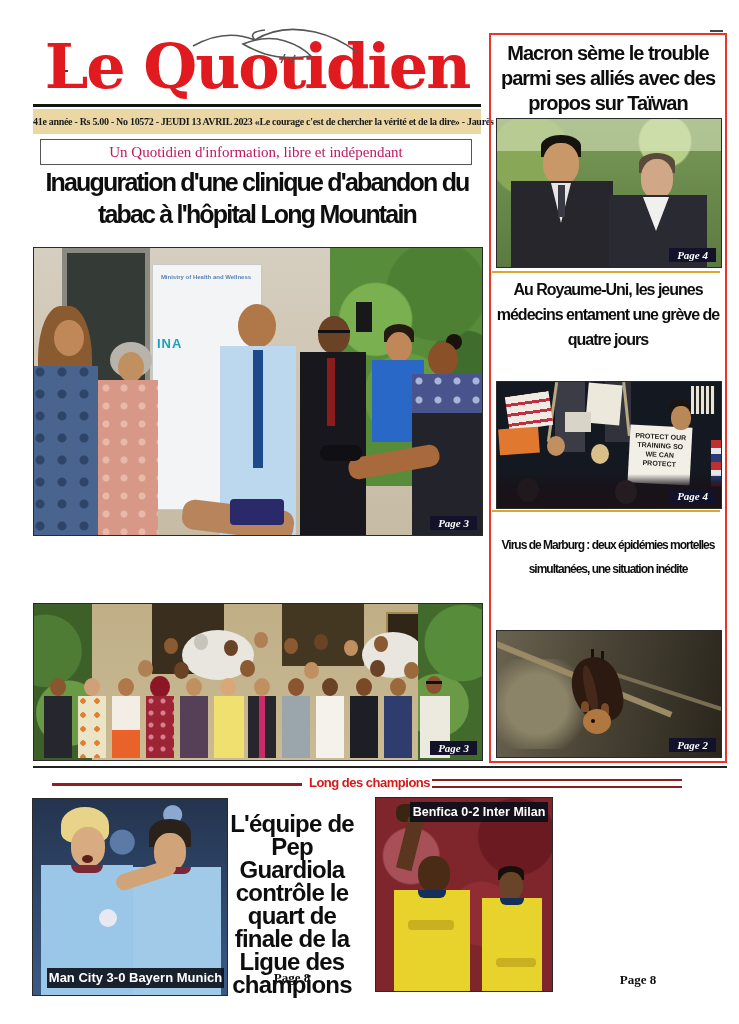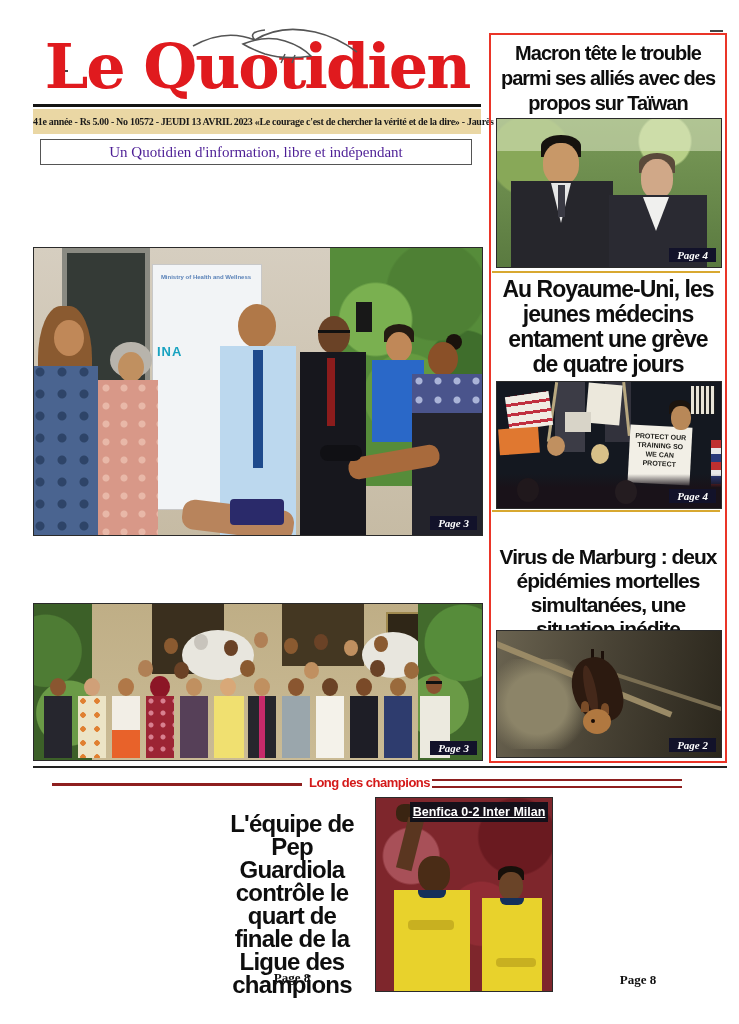--- a/index.html
+++ b/index.html
@@ -7,32 +7,32 @@
         font-family:"Liberation Sans",sans-serif;}
   .abs{position:absolute;}
   .shape{position:absolute;}
   .photo{position:absolute;overflow:hidden;border:1px solid #2a2a2a;background:#999;}
   .hl{position:absolute;font-family:"Liberation Sans",sans-serif;font-weight:bold;color:#0e0e0e;
       text-align:center;}
   .pl{position:absolute;right:5px;bottom:5px;background:#12122a;color:#fff;
       font:italic bold 11px "Liberation Serif",serif;padding:1px 8px;z-index:6;}
   .cap{position:absolute;background:rgba(10,14,24,.9);color:#fff;
        font:bold 13px "Liberation Sans",sans-serif;text-align:center;
-       text-decoration:underline;height:20px;line-height:20px;z-index:6;
+       height:20px;line-height:20px;z-index:6;
        white-space:nowrap;overflow:hidden;}
   .goldline{position:absolute;height:2px;background:#d8a830;}
   .serifbold{font-family:"Liberation Serif",serif;font-weight:bold;}
   #masthead-title{position:absolute;left:33px;top:30px;width:448px;text-align:center;
       font-family:"DejaVu Serif",serif;font-weight:bold;font-size:62px;line-height:74px;
       color:#e01a1e;letter-spacing:-2px;}
   #info-bar{position:absolute;left:33px;top:109px;width:448px;height:25px;background:#ead7a4;
       font:bold 10px "Liberation Serif",serif;line-height:25px;text-align:center;color:#1a1a1a;
       letter-spacing:-0.3px;white-space:nowrap;}
   #tagline-box{position:absolute;left:40px;top:139px;width:430px;height:24px;border:1px solid #555;
-      font:15px "Liberation Serif",serif;line-height:24px;text-align:center;color:#4c1d95;}
+      font:15px "Liberation Serif",serif;line-height:24px;text-align:center;color:#be185d;}
   .signtext{position:absolute;font-weight:bold;color:#23231f;text-align:center;}
 </style>
 </head>
 <body>
 
 <div id="page">
 
   <div class="abs" style="left:55px;top:70px;width:13px;height:2px;background:#444;"></div>
   <div class="abs" style="left:710px;top:30px;width:13px;height:2px;background:#444;"></div>
 
@@ -40,26 +40,27 @@
   <svg class="abs" style="left:185px;top:22px;" width="180" height="44" viewBox="0 0 180 44">
     <path d="M8 24 Q40 6 70 18 Q62 10 80 8" fill="none" stroke="#555" stroke-width="1.6"></path>
     <path d="M70 18 Q95 2 130 10 Q152 15 172 30" fill="none" stroke="#555" stroke-width="1.6"></path>
     <path d="M58 22 Q80 13 100 19 Q116 24 126 34 Q100 38 80 32 Q66 27 58 22 Z" fill="#fff" stroke="#555" stroke-width="1.5"></path>
     <path d="M100 32 L96 41 M110 33 L107 41" stroke="#555" stroke-width="1.5" fill="none"></path>
   </svg>
   <div class="abs" style="left:33px;top:104px;width:448px;height:3px;background:#141414;"></div>
   <div id="info-bar">41e année - Rs 5.00 - No 10572 - JEUDI 13 AVRIL 2023  «Le courage c'est de chercher la vérité et de la dire» - Jaurès</div>
   <div id="tagline-box">Un Quotidien d'information, libre et indépendant</div>
 
+  <div class="hl" style="left:33px;top:166px;width:448px;font-size:25px;line-height:32px;letter-spacing:-1.8px;">Inauguration d'une clinique d'abandon du tabac à l'hôpital Long Mountain</div>
 
   <div class="photo" style="left:33px;top:247px;width:448px;height:287px;background:linear-gradient(180deg,#d6cec0,#c6bba4);">
     <i class="shape" style="left:28px;top:0;width:78px;height:160px;background:#343a36;border:5px solid #8a8a82;"></i>
     <i class="shape" style="left:118px;top:16px;width:108px;height:244px;background:#f2f4f6;border:1px solid #c8c8c8;"></i>
     <span class="shape" style="left:124px;top:26px;width:96px;font:bold 6px 'Liberation Sans',sans-serif;color:#5a82b8;text-align:center;">Ministry of Health and Wellness</span>
-    <span class="shape" style="left:123px;top:96px;font:bold 13px 'Liberation Sans',sans-serif;color:#18a2c0;letter-spacing:1px;text-align:center;">INA</span>
+    <span class="shape" style="left:123px;top:88px;font:bold 13px 'Liberation Sans',sans-serif;color:#18a2c0;letter-spacing:1px;text-align:center;">INA</span>
     <i class="shape" style="right:0;top:0;width:152px;height:238px;background:radial-gradient(circle at 30% 30%,#7ab050 0 18%,transparent 19%),radial-gradient(circle at 70% 18%,#4e8034 0 22%,transparent 23%),radial-gradient(circle at 50% 62%,#659a40 0 25%,transparent 26%),radial-gradient(circle at 88% 50%,#3f6e2c 0 20%,transparent 21%),#568c3a;"></i>
 
     <i class="shape" style="left:4px;top:58px;width:54px;height:124px;background:#8a5a30;border-radius:42%;"></i>
     <i class="shape" style="left:20px;top:72px;width:30px;height:36px;background:#c08858;border-radius:50%;"></i>
     <i class="shape" style="left:0;top:118px;width:64px;height:169px;background:radial-gradient(circle at 6px 6px,#2e4468 4px,transparent 5px) 0 0/22px 22px,#4a6490;"></i>
 
     <i class="shape" style="left:76px;top:94px;width:42px;height:36px;background:#b8b4ac;border-radius:50%;"></i>
     <i class="shape" style="left:84px;top:104px;width:26px;height:30px;background:#c09060;border-radius:50%;"></i>
     <i class="shape" style="left:64px;top:132px;width:60px;height:155px;background:radial-gradient(circle at 8px 8px,#e8b8a8 3px,transparent 4px) 0 0/18px 18px,#d89888;"></i>
 
@@ -137,39 +138,39 @@
     <i class="shape" style="left:356px;top:74px;width:16px;height:18px;background:#9a6a3c;border-radius:50%;"></i>
     <i class="shape" style="left:350px;top:92px;width:28px;height:62px;background:#2e3c6e;"></i>
     <i class="shape" style="left:392px;top:72px;width:16px;height:18px;background:#8a5230;border-radius:50%;"></i>
     <i class="shape" style="left:392px;top:77px;width:16px;height:3px;background:#111;"></i>
     <i class="shape" style="left:386px;top:92px;width:30px;height:62px;background:#eceadf;"></i>
     <span class="pl">Page 3</span>
   </div>
 
   <div class="abs" style="left:489px;top:33px;width:234px;height:726px;border:2px solid #ea3528;"></div>
 
-  <div class="hl" style="left:494px;top:41px;width:228px;font-size:20px;line-height:25px;letter-spacing:-1px;">Macron tête le trouble parmi ses alliés avec des propos sur Taïwan</div>
+  <div class="hl" style="left:494px;top:41px;width:228px;font-size:20px;line-height:25px;letter-spacing:-1px;">Macron sème le trouble parmi ses alliés avec des propos sur Taïwan</div>
 
   <div class="photo" style="left:496px;top:118px;width:224px;height:148px;background:radial-gradient(circle at 75% 15%,#b8d088 0 12%,transparent 13%),radial-gradient(circle at 15% 25%,#88a858 0 18%,transparent 19%),linear-gradient(#7a9a58,#5a7a40);">
     <i class="shape" style="left:0;top:0;width:100%;height:32px;background:rgba(222,232,196,.55);"></i>
     <i class="shape" style="left:44px;top:16px;width:40px;height:22px;background:#16120e;border-radius:50% 50% 0 0;"></i>
     <i class="shape" style="left:46px;top:24px;width:36px;height:42px;background:#c89868;border-radius:46%;"></i>
     <i class="shape" style="left:14px;top:62px;width:102px;height:86px;background:#26262c;"></i>
     <i class="shape" style="left:54px;top:64px;width:20px;height:40px;background:#e6e6e6;clip-path:polygon(0 0,100% 0,50% 100%);"></i>
     <i class="shape" style="left:61px;top:66px;width:7px;height:32px;background:#3a3a44;"></i>
     <i class="shape" style="left:142px;top:34px;width:36px;height:20px;background:#5a4a3a;border-radius:50% 50% 0 0;"></i>
     <i class="shape" style="left:144px;top:40px;width:32px;height:40px;background:#d0a888;border-radius:46%;"></i>
     <i class="shape" style="left:112px;top:76px;width:98px;height:72px;background:#2a2a32;"></i>
     <i class="shape" style="left:146px;top:78px;width:26px;height:34px;background:#f0f0ee;clip-path:polygon(0 0,100% 0,50% 100%);"></i>
     <span class="pl">Page 4</span>
   </div>
 
   <div class="goldline" style="left:492px;top:271px;width:228px;"></div>
 
-  <div class="hl" style="left:494px;top:277px;width:228px;font-size:23px;line-height:25px;letter-spacing:-1px;">Au Royaume-Uni, les jeunes médecins entament une grève de quatre jours</div>
+  <div class="hl" style="left:494px;top:277px;width:228px;font-size:16px;line-height:25px;letter-spacing:-1px;">Au Royaume-Uni, les jeunes médecins entament une grève de quatre jours</div>
 
   <div class="photo" style="left:496px;top:381px;width:224px;height:126px;background:#141820;">
     <i class="shape" style="left:58px;top:0;width:30px;height:70px;background:#3c3c46;"></i>
     <i class="shape" style="left:108px;top:0;width:26px;height:60px;background:#32323c;"></i>
     <i class="shape" style="left:54px;top:0;width:3px;height:60px;background:#b8a880;transform:rotate(8deg);"></i>
     <i class="shape" style="left:128px;top:0;width:3px;height:54px;background:#b8a880;transform:rotate(-6deg);"></i>
     <i class="shape" style="left:10px;top:12px;width:44px;height:34px;background:repeating-linear-gradient(180deg,#f0ece4 0 7px,#c03040 7px 10px);transform:rotate(-8deg);"></i>
     <i class="shape" style="left:2px;top:46px;width:40px;height:26px;background:#e07830;transform:rotate(-4deg);"></i>
     <i class="shape" style="left:90px;top:2px;width:34px;height:40px;background:#ece8dc;transform:rotate(5deg);"></i>
     <i class="shape" style="left:68px;top:30px;width:26px;height:20px;background:#d8d4c8;"></i>
@@ -183,21 +184,21 @@
     <i class="shape" style="left:214px;top:58px;width:10px;height:52px;background:repeating-linear-gradient(180deg,#c03030 0 8px,#e8e8e8 8px 14px,#2a3a7a 14px 22px);"></i>
     <i class="shape" style="left:0;bottom:0;width:100%;height:34px;background:linear-gradient(transparent,#191219 40%);"></i>
     <i class="shape" style="left:20px;bottom:6px;width:22px;height:24px;background:#20181c;border-radius:50%;"></i>
     <i class="shape" style="left:118px;bottom:4px;width:22px;height:24px;background:#241c20;border-radius:50%;"></i>
     <span class="pl">Page 4</span>
   </div>
 
   <div class="goldline" style="left:492px;top:510px;width:228px;"></div>
 
 
-  <div class="hl" style="left:494px;top:533px;width:228px;font-size:21px;line-height:24px;letter-spacing:-1px;margin-top:12px;">Virus de Marburg : deux épidémies mortelles simultanées, une situation inédite</div>
+  <div class="hl" style="left:494px;top:533px;width:228px;font-size:12px;line-height:24px;letter-spacing:-1px;">Virus de Marburg : deux épidémies mortelles simultanées, une situation inédite</div>
 
   <div class="photo" style="left:496px;top:630px;width:224px;height:126px;background:linear-gradient(100deg,#6a6350 0%,#4a4436 45%,#2a261c 100%);">
     <i class="shape" style="left:-20px;top:28px;width:120px;height:90px;background:radial-gradient(circle,#8c8468 0 40%,transparent 70%);"></i>
     <i class="shape" style="left:-10px;top:6px;width:200px;height:6px;background:#9a8a66;transform:rotate(22deg);transform-origin:left top;"></i>
     <i class="shape" style="left:120px;top:42px;width:120px;height:4px;background:#7a6e52;transform:rotate(18deg);transform-origin:left top;"></i>
     <i class="shape" style="left:94px;top:18px;width:3px;height:14px;background:#1c100a;"></i>
     <i class="shape" style="left:104px;top:20px;width:3px;height:12px;background:#1c100a;"></i>
     <i class="shape" style="left:76px;top:26px;width:48px;height:66px;background:#2c1a10;border-radius:50% 50% 40% 60%;transform:rotate(-14deg);"></i>
     <i class="shape" style="left:88px;top:34px;width:11px;height:50px;background:#44281a;border-radius:50%;transform:rotate(-12deg);"></i>
     <i class="shape" style="left:84px;top:70px;width:8px;height:11px;background:#7a4c28;border-radius:50% 50% 0 0;"></i>
@@ -205,20 +206,34 @@
     <i class="shape" style="left:86px;top:78px;width:28px;height:25px;background:#b07840;border-radius:50%;"></i>
     <i class="shape" style="left:94px;top:88px;width:4px;height:4px;background:#180c06;border-radius:50%;"></i>
     <span class="pl">Page 2</span>
   </div>
 
   <div class="abs" style="left:33px;top:766px;width:694px;height:2px;background:#222;"></div>
   <div class="abs" style="left:52px;top:783px;width:250px;height:3px;background:#8e1f1f;"></div>
   <div class="abs" style="left:432px;top:779px;width:250px;height:9px;box-sizing:border-box;border-top:2px solid #8e1f1f;border-bottom:2px solid #8e1f1f;"></div>
   <div class="abs" style="left:0;top:775px;width:739px;text-align:center;font:bold 13px 'Liberation Sans',sans-serif;color:#d41a1a;letter-spacing:-0.5px;">Long des champions</div>
 
+  <div class="photo" style="left:32px;top:798px;width:194px;height:196px;background:radial-gradient(circle at 20% 12%,#7a9ac8 0 7px,transparent 8px),radial-gradient(circle at 72% 8%,#8aa8d0 0 9px,transparent 10px),radial-gradient(circle at 46% 22%,#5a7aa8 0 12px,transparent 13px),linear-gradient(#24344e,#3a5a86);">
+    <i class="shape" style="left:28px;top:8px;width:48px;height:36px;background:#e8d488;border-radius:50% 50% 30% 30%;"></i>
+    <i class="shape" style="left:38px;top:28px;width:34px;height:40px;background:#d8ac80;border-radius:46%;"></i>
+    <i class="shape" style="left:49px;top:56px;width:11px;height:8px;background:#5a2018;border-radius:50%;"></i>
+    <i class="shape" style="left:8px;top:66px;width:92px;height:130px;background:#9ac6e8;"></i>
+    <i class="shape" style="left:38px;top:66px;width:32px;height:8px;background:#7a2838;border-radius:0 0 8px 8px;"></i>
+    <i class="shape" style="left:66px;top:110px;width:18px;height:18px;background:#e8e8f0;border-radius:50%;"></i>
+    <i class="shape" style="left:116px;top:20px;width:42px;height:28px;background:#2a221a;border-radius:50% 50% 0 0;"></i>
+    <i class="shape" style="left:121px;top:34px;width:32px;height:38px;background:#d0a478;border-radius:46%;"></i>
+    <i class="shape" style="left:100px;top:68px;width:88px;height:128px;background:#a0cae8;"></i>
+    <i class="shape" style="left:126px;top:68px;width:32px;height:7px;background:#7a2838;border-radius:0 0 8px 8px;"></i>
+    <i class="shape" style="left:82px;top:68px;width:62px;height:16px;background:#d0a478;border-radius:8px;transform:rotate(-18deg);"></i>
+    <div class="cap" style="left:14px;right:3px;bottom:7px;font-size:13px;">Man City 3-0 Bayern Munich</div>
+  </div>
 
   <div class="hl" style="left:222px;top:812px;width:140px;font-size:24px;line-height:23px;letter-spacing:-0.8px;">L'équipe de Pep Guardiola contrôle le quart de finale de la Ligue des champions</div>
   <div class="abs serifbold" style="left:222px;top:970px;width:140px;text-align:center;font-size:13px;color:#111;">Page 8</div>
 
   <div class="photo" style="left:375px;top:797px;width:176px;height:193px;background:radial-gradient(circle at 20% 30%,#a85058 0 14%,transparent 15%),radial-gradient(circle at 80% 20%,#6a1a20 0 18%,transparent 19%),radial-gradient(circle at 60% 60%,#902c34 0 20%,transparent 21%),#7e262c;">
     <div class="cap" style="left:34px;right:4px;top:4px;font-size:12.5px;">Benfica 0-2 Inter Milan</div>
     <i class="shape" style="left:20px;top:6px;width:20px;height:18px;background:#3a2412;border-radius:40%;"></i>
     <i class="shape" style="left:26px;top:20px;width:16px;height:52px;background:#5a3620;transform:rotate(14deg);"></i>
     <i class="shape" style="left:42px;top:58px;width:32px;height:36px;background:#4a2c16;border-radius:46%;"></i>
     <i class="shape" style="left:18px;top:92px;width:76px;height:101px;background:#e8d22c;"></i>

